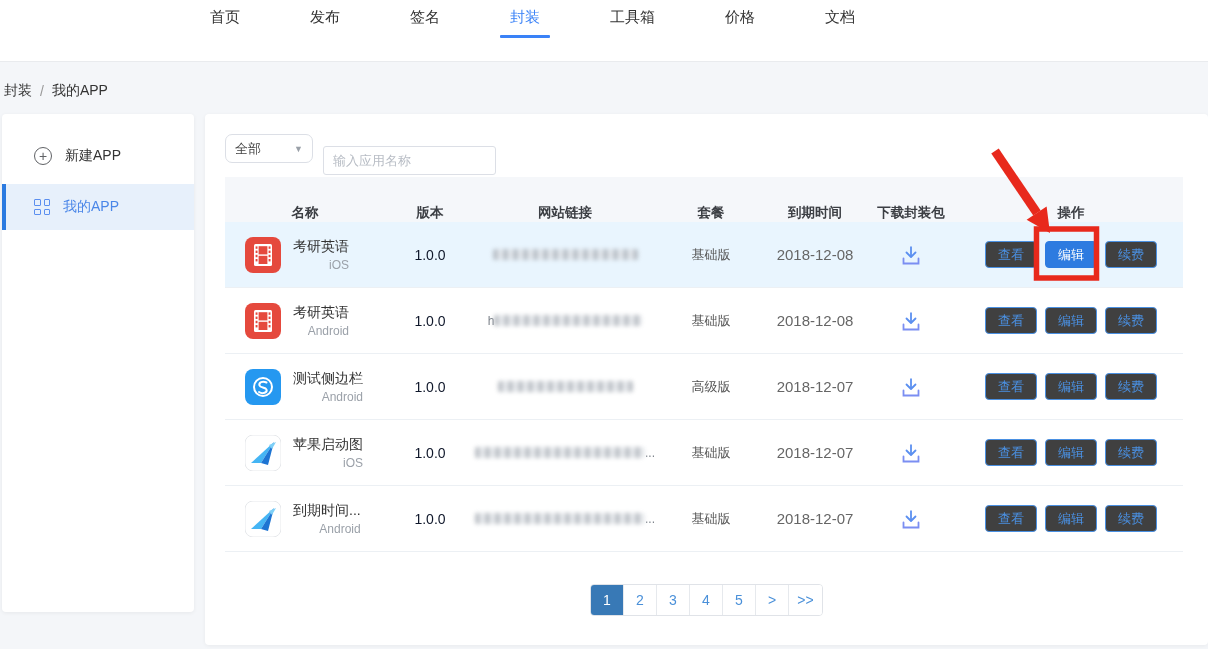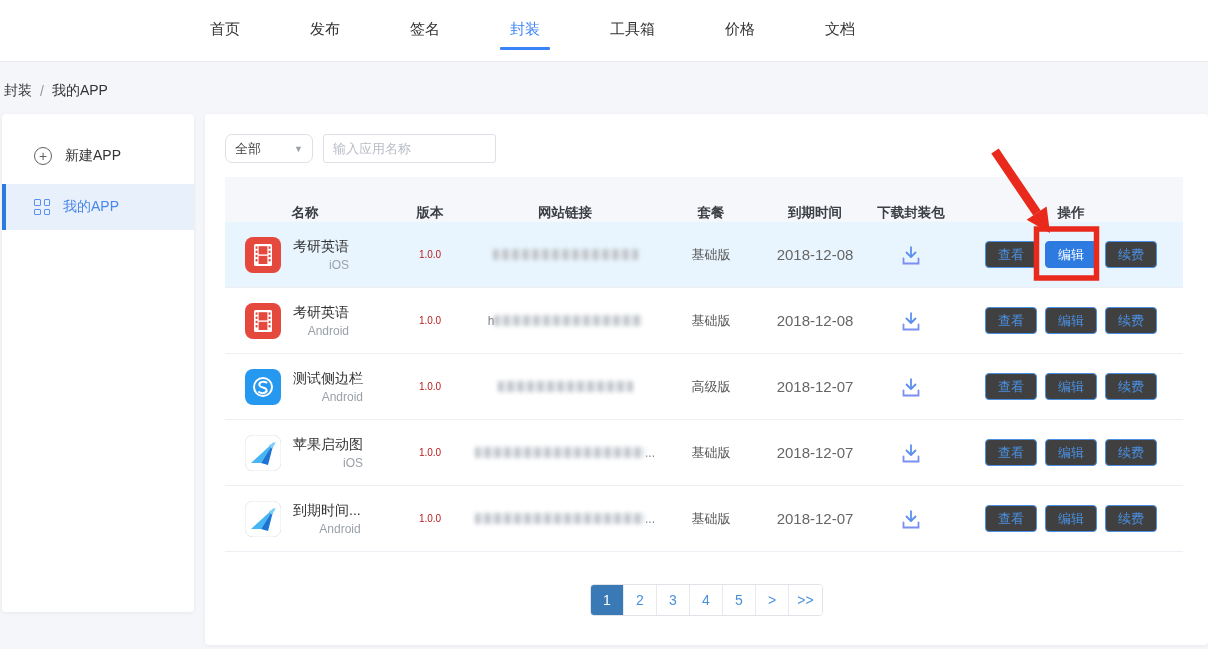--- a/index.html
+++ b/index.html
@@ -3,21 +3,21 @@
 <meta charset="utf-8">
 <style>
   * { margin:0; padding:0; box-sizing:border-box; }
   html,body { width:1208px; height:649px; }
   body {
     font-family:"Liberation Sans","DejaVu Sans",sans-serif;
     background:#f4f6f9; color:#333; overflow:hidden; position:relative;
   }
   
   .navbar { height:62px; background:#fff; border-bottom:1px solid #e9ebee;
-    display:flex; align-items:center; padding-left:200px; }
+    display:flex; align-items:flex-start; padding-left:200px; }
   .nav-item { font-size:15px; color:#333; margin-right:50px; cursor:pointer;
     padding:8px 10px 11px; position:relative; }
   .nav-item.active { color:#3a82f7; }
   .nav-item.active::after { content:""; position:absolute; left:0; right:0; bottom:0;
     height:3px; background:#3a82f7; border-radius:1px; }
   
   .breadcrumb { position:absolute; left:4px; top:82px; font-size:14px; color:#333;
     display:flex; gap:8px; align-items:center; }
   .crumb-sep { color:#999; }
   
@@ -37,33 +37,33 @@
   
   .main-card { position:absolute; left:205px; top:114px; width:1003px; height:531px;
     background:#fff; border-radius:4px; box-shadow:0 1px 4px rgba(0,0,0,.05); }
   
   .filter-bar { position:absolute; left:20px; top:20px; display:flex; gap:10px; }
   .dropdown { width:88px; height:29px; border:1px solid #dcdfe6; border-radius:7px;
     display:flex; align-items:center; justify-content:space-between; padding:0 9px;
     font-size:13px; color:#444; cursor:pointer; background:#fff; }
   .dd-caret { font-size:9px; color:#9aa0a8; }
   .search-box { width:173px; height:29px; border:1px solid #dcdfe6; border-radius:3px;
-    display:flex; align-items:center; padding:0 9px; background:#fff; }
+    display:flex; align-items:center; padding:0 9px; background:#fff;margin-top:12px; }
   .search-box input { border:none; outline:none; flex:1; font-size:13px; color:#333;
     font-family:inherit; background:transparent; }
   .search-box input::placeholder { color:#b8bdc5; }
   
   .app-table { position:absolute; left:20px; top:63px; width:958px; }
   .t-head { display:flex; height:45px; background:#f5f7fa; align-items:flex-end; }
   .t-head .cell { font-weight:bold; font-size:13.5px; color:#3c3f44; }
   .t-row { display:flex; height:66px; align-items:center; border-bottom:1px solid #ecf0f4; background:#fff; }
   .t-row.highlighted { background:#e9f5fe; }
   .cell { display:flex; align-items:center; justify-content:center; text-align:center; }
   .c-name { width:160px; justify-content:flex-start; padding-left:20px; text-align:left; gap:12px; }
-  .c-version { width:90px; font-size:10px; color:#b91c1c; }
+  .c-version { width:90px; font-size:14px; color:#0f172a; }
   .c-url { width:180px; font-size:12px; color:#8a8f96; }
   .c-pkg { width:112px; font-size:13px; color:#555; }
   .c-date { width:96px; font-size:15px; color:#666; }
   .c-dl { width:96px; }
   .c-act { width:224px; gap:8px;font-family:Liberation Serif, serif; }
   .app-icon { width:36px; height:36px; flex:0 0 36px; position:relative; }
   .app-icon svg { display:none; position:absolute; inset:0; }
   .app-icon.ic-film .g-film { display:block; }
   .app-icon.ic-s-logo .g-s { display:block; }
   .app-icon.ic-origami-bird .g-bird { display:block; }

